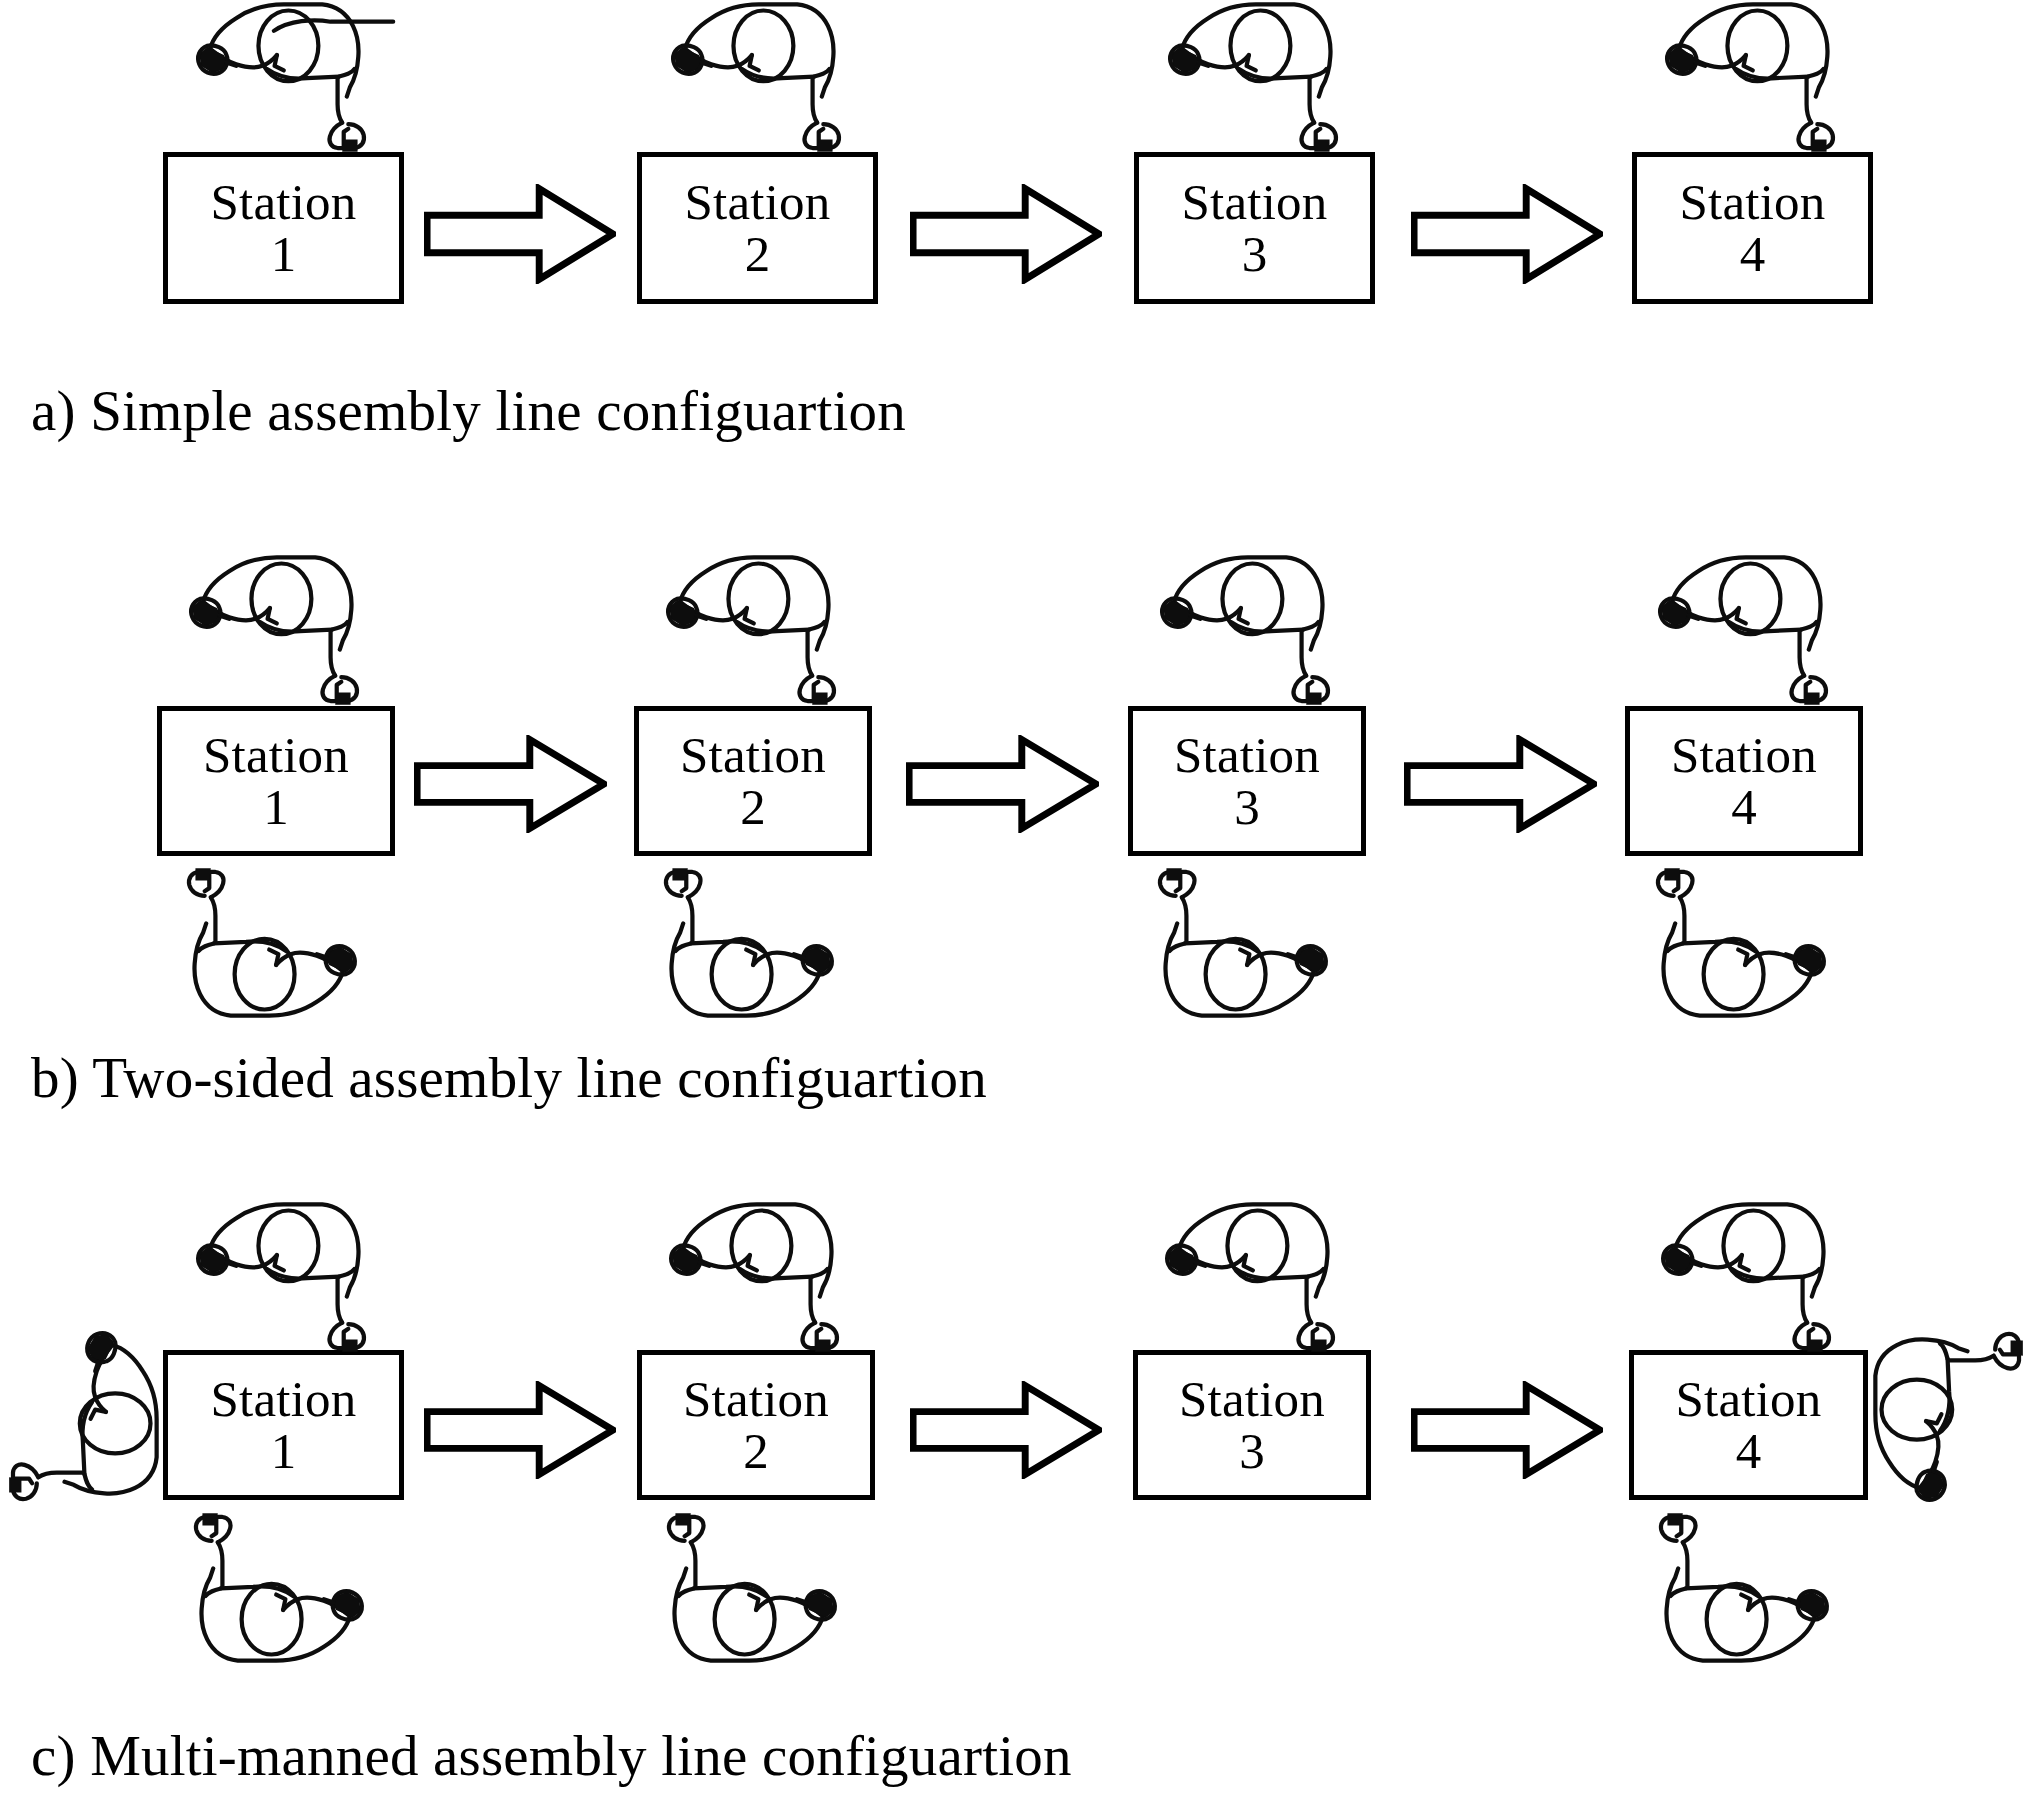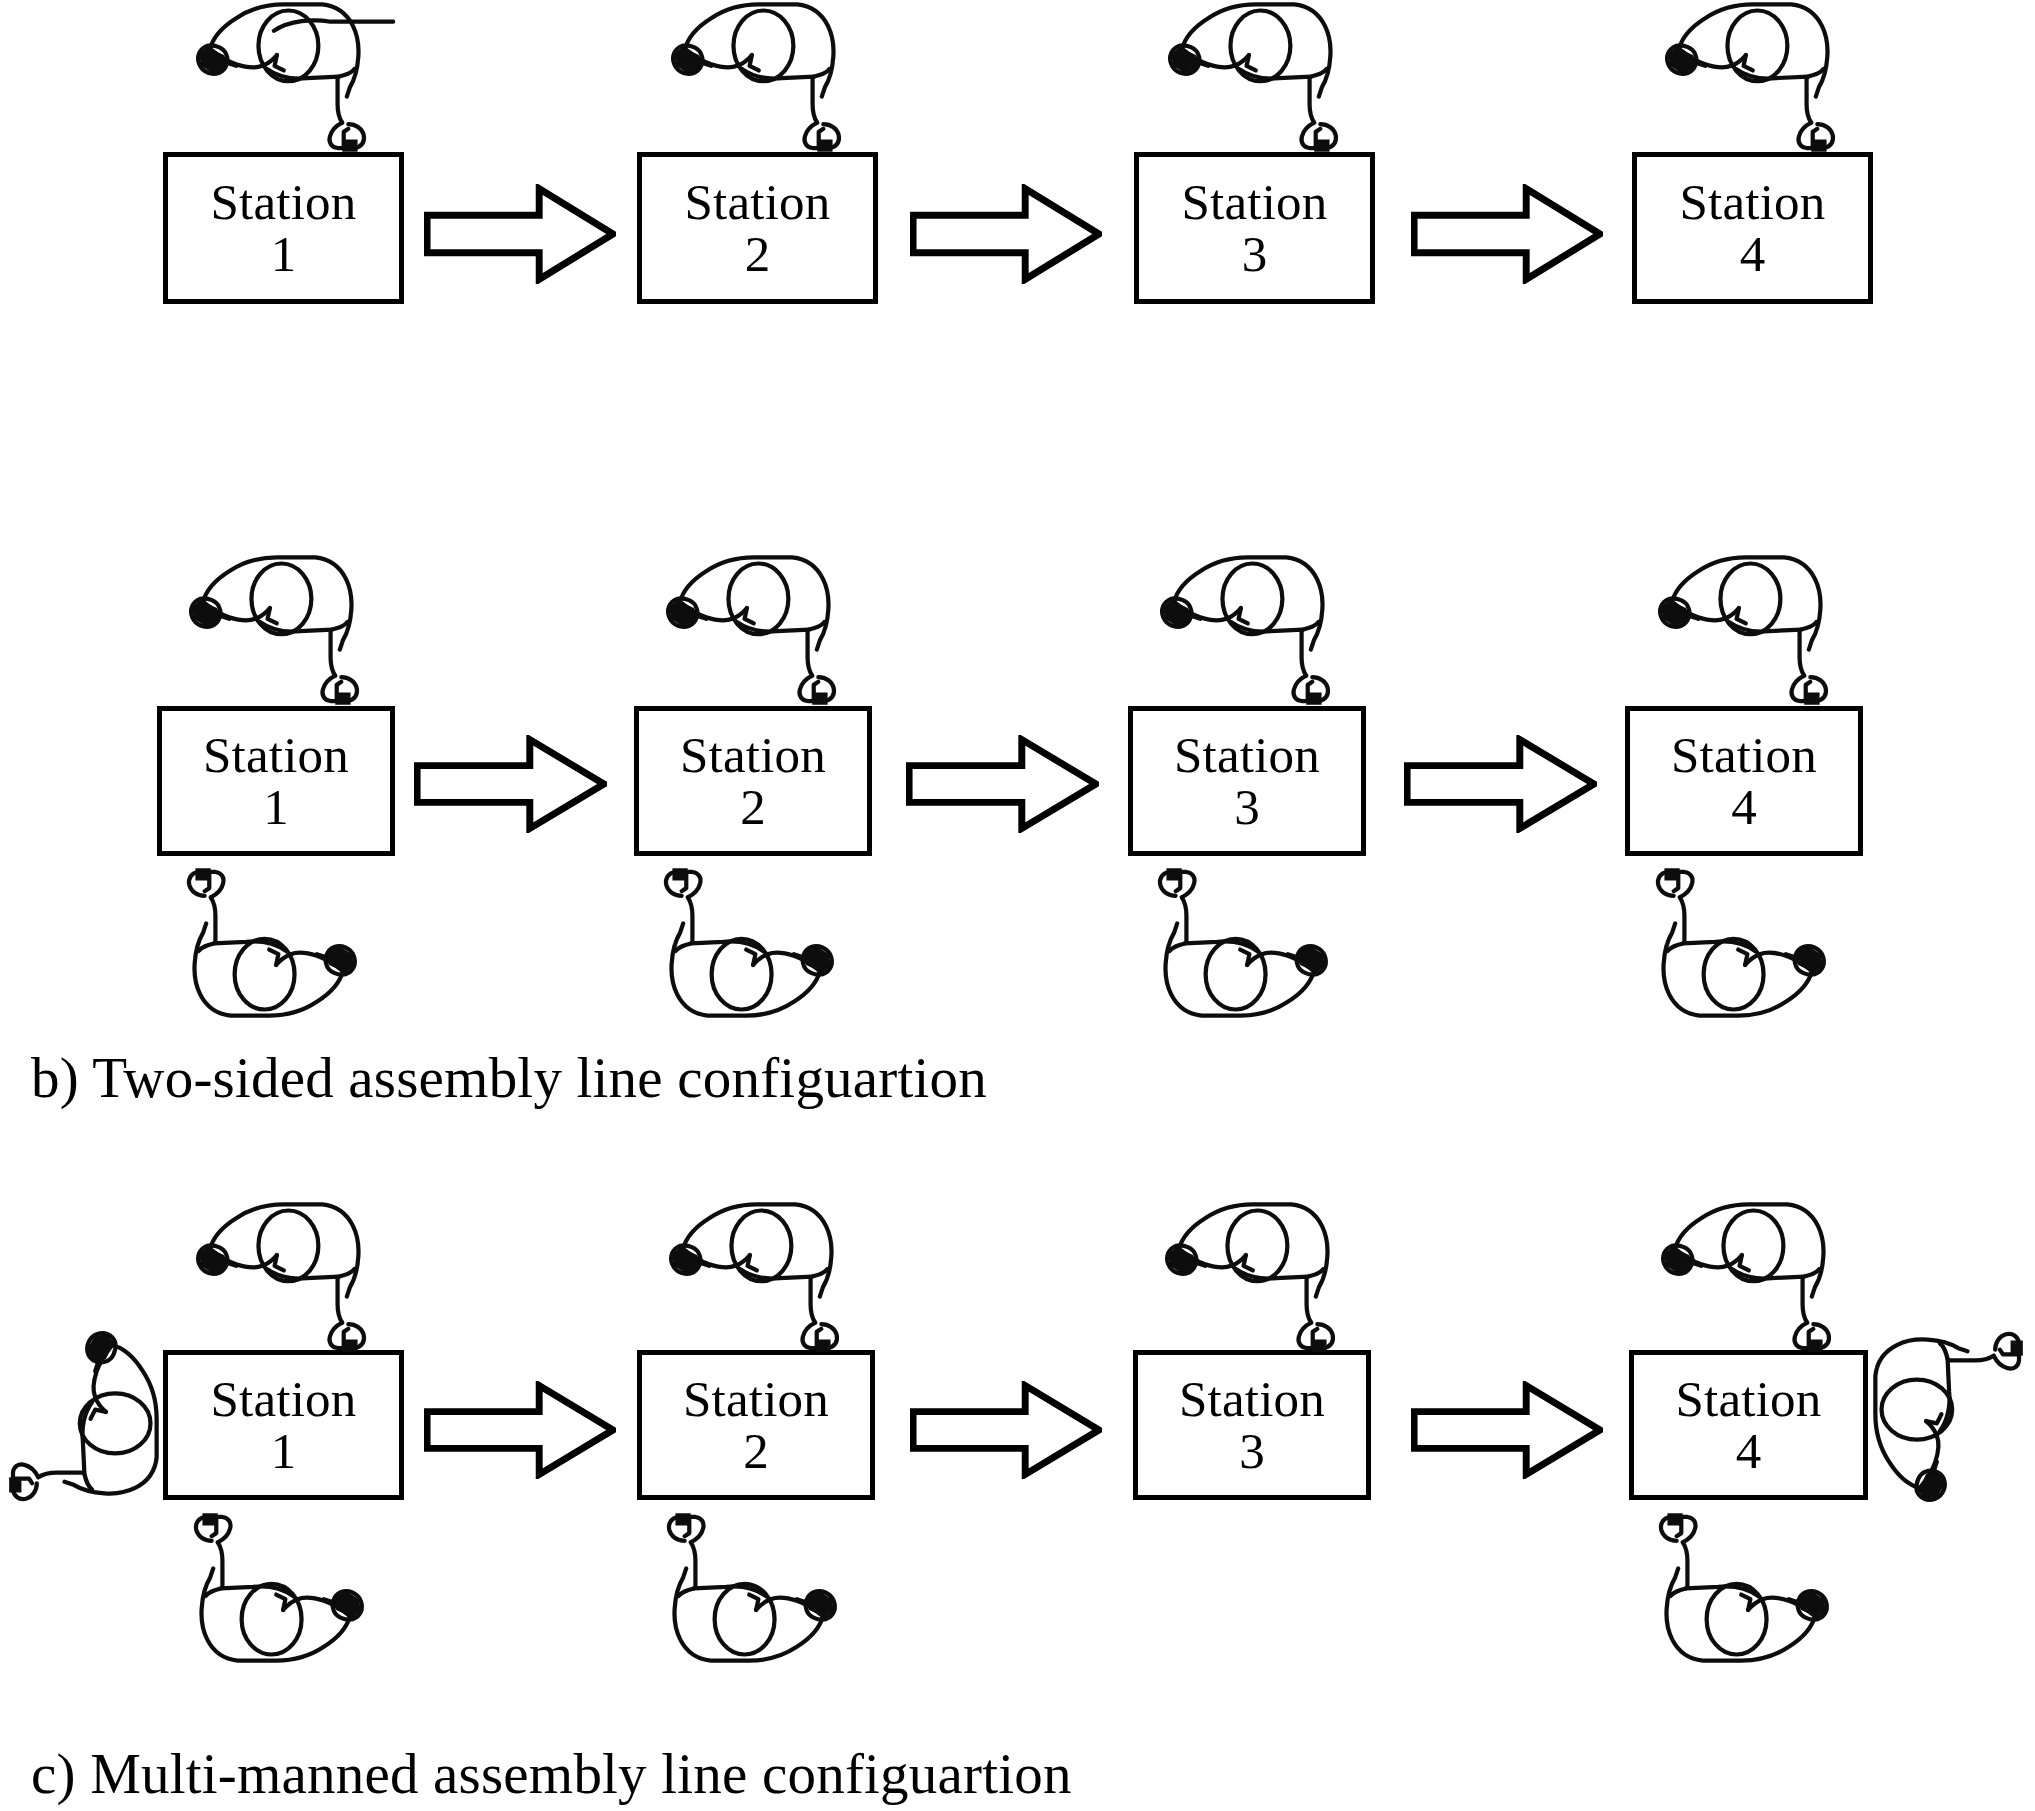--- a/index.html
+++ b/index.html
@@ -123,20 +123,21 @@
         <svg viewBox="0 0 250 128" preserveAspectRatio="none">
           <path d="M4 40 L150 40 L150 6 L246 64 L150 122 L150 88 L4 88 Z" fill="#ffffff" stroke="#000000" stroke-width="9" stroke-linejoin="miter" stroke-linecap="butt"></path>
         </svg>
       </div>
     <div class="flow-arrow" style="left:1411px; top:184px; width:192px; height:100px;">
         <svg viewBox="0 0 250 128" preserveAspectRatio="none">
           <path d="M4 40 L150 40 L150 6 L246 64 L150 122 L150 88 L4 88 Z" fill="#ffffff" stroke="#000000" stroke-width="9" stroke-linejoin="miter" stroke-linecap="butt"></path>
         </svg>
       </div>
 
+    <div class="caption" style="top:382px;">a) Simple assembly line configuartion</div>
   <div class="worker" style="left: 193px; top: -10.7px; width: 177px; height: 169px;">
         <svg viewBox="0 0 230 220" aria-hidden="true">
           <g transform="rotate(0 115 110)">
             <path class="wstroke" d="M22 78 C26 62 40 48 56 38 C74 26 96 20 118 20 L168 20 C188 22 200 32 208 48 C214 60 216 74 215 88 C214 104 210 118 204 128 L200 140 "></path>
             <ellipse class="wstroke" cx="124" cy="74" rx="39" ry="46"></ellipse>
             <path class="wstroke" d="M22 78 C32 86 44 94 56 98 C68 102 80 104 90 100 C98 97 104 92 109 86"></path>
             <path class="wstroke" d="M96 104 C110 114 128 118 148 116 L190 114"></path>
             <path class="wstroke" d="M109 86 L106 100 L118 106"></path>
             <path class="wstroke" d="M190 114 C198 112 206 110 210 104"></path>
             <path class="wstroke" d="M188 116 L188 150 C188 160 190 168 194 174"></path>
@@ -426,21 +427,21 @@
         <svg viewBox="0 0 250 128" preserveAspectRatio="none">
           <path d="M4 40 L150 40 L150 6 L246 64 L150 122 L150 88 L4 88 Z" fill="#ffffff" stroke="#000000" stroke-width="9" stroke-linejoin="miter" stroke-linecap="butt"></path>
         </svg>
       </div>
     <div class="flow-arrow" style="left:1411px; top:184px; width:192px; height:98px;">
         <svg viewBox="0 0 250 128" preserveAspectRatio="none">
           <path d="M4 40 L150 40 L150 6 L246 64 L150 122 L150 88 L4 88 Z" fill="#ffffff" stroke="#000000" stroke-width="9" stroke-linejoin="miter" stroke-linecap="butt"></path>
         </svg>
       </div>
 
-    <div class="caption" style="top:548px;">c) Multi-manned assembly line configuartion</div>
+    <div class="caption" style="top:530px;">c) Multi-manned assembly line configuartion</div>
   <div class="worker" style="left: 193px; top: -7.7px; width: 177px; height: 169px;">
         <svg viewBox="0 0 230 220" aria-hidden="true">
           <g transform="rotate(0 115 110)">
             <path class="wstroke" d="M22 78 C26 62 40 48 56 38 C74 26 96 20 118 20 L168 20 C188 22 200 32 208 48 C214 60 216 74 215 88 C214 104 210 118 204 128 L200 140 "></path>
             <ellipse class="wstroke" cx="124" cy="74" rx="39" ry="46"></ellipse>
             <path class="wstroke" d="M22 78 C32 86 44 94 56 98 C68 102 80 104 90 100 C98 97 104 92 109 86"></path>
             <path class="wstroke" d="M96 104 C110 114 128 118 148 116 L190 114"></path>
             <path class="wstroke" d="M109 86 L106 100 L118 106"></path>
             <path class="wstroke" d="M190 114 C198 112 206 110 210 104"></path>
             <path class="wstroke" d="M188 116 L188 150 C188 160 190 168 194 174"></path>

